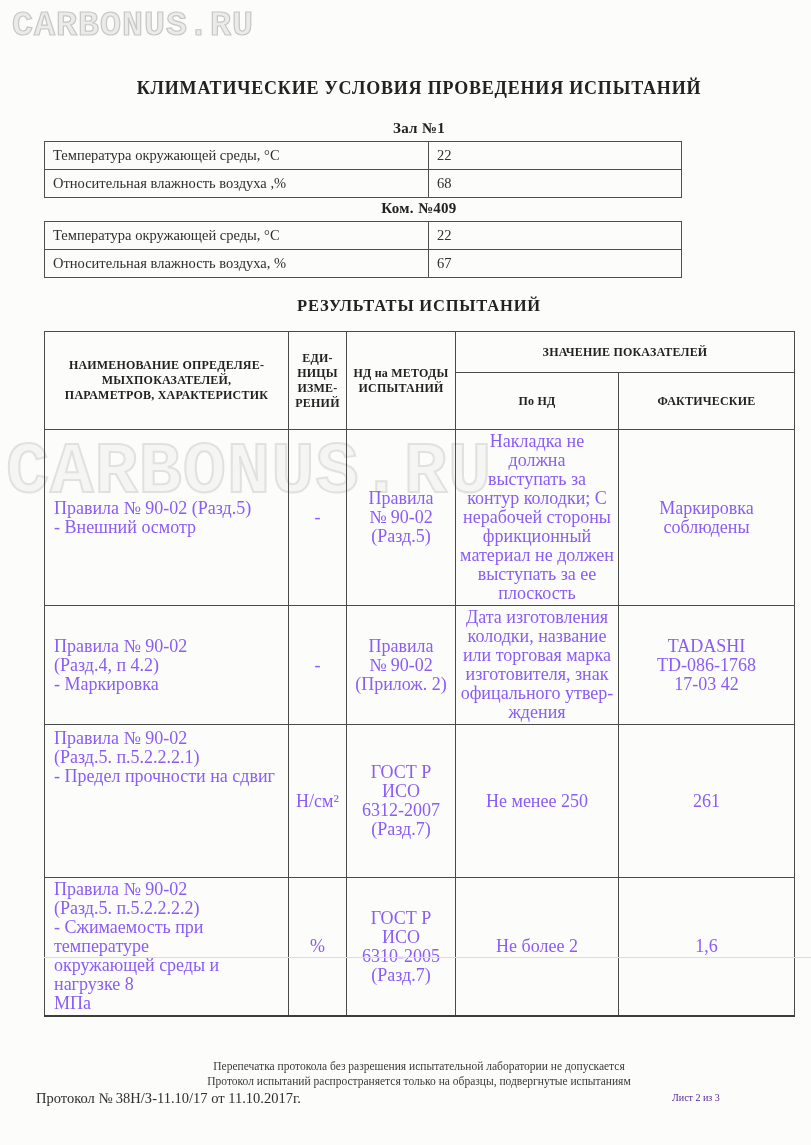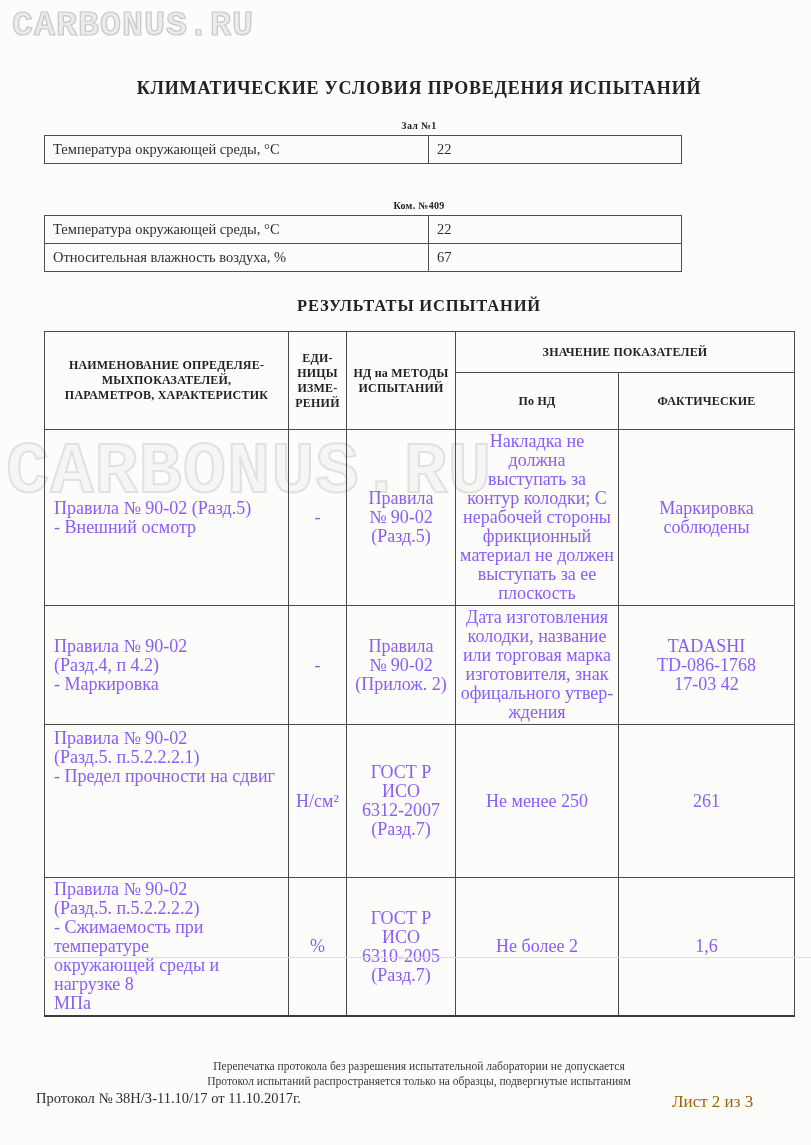--- a/index.html
+++ b/index.html
@@ -23,21 +23,21 @@
     left:44px; top:78px; width:750px; margin:0; text-align:center;
     font-size:18px; font-weight:bold; letter-spacing:0.8px; color:#222;
   }
   .results-title {
     left:44px; top:296px; width:750px; text-align:center;
     font-size:16.5px; font-weight:bold; letter-spacing:0.8px; color:#222;
   }
 
   .climate { left:44px; width:750px; }
   .tcaption {
-    text-align:center; font-size:10px; font-weight:bold; letter-spacing:0.3px;
+    text-align:center; font-size:15px; font-weight:bold; letter-spacing:0.3px;
     margin-bottom:4px; color:#222;
   }
   .ctable { border-collapse:collapse; table-layout:fixed; width:638px; background:transparent; }
   .ctable td {
     border:1px solid #4f4f4f; font-size:14.5px; line-height:17px;
     padding:2px 8px; height:23px; color:#2e2e2e; vertical-align:middle;
   }
 
   .rtable {
     border-collapse:collapse; table-layout:fixed; width:750px;
@@ -49,21 +49,21 @@
   }
   .rtable thead th { font-size:12px; line-height:15px; font-weight:bold; letter-spacing:0.2px; color:#222; }
   .rtable tbody td { font-size:18px; line-height:19px; color:#8b5cf6; }
   .rtable td.name { text-align:left; padding-left:9px; padding-right:6px; }
   .rtable tr.vtop td.name { vertical-align:top; padding-top:4px; }
 
   .fold-line { left:44px; top:957px; width:767px; height:1px; background:#dcdcda; }
 
   .foot-note { left:44px; width:750px; text-align:center; font-size:11.5px; color:#3a3a3a; }
   .foot-protocol { left:36px; top:1090px; font-size:14.5px; color:#2e2e2e; }
-  .foot-sheet { left:672px; top:1092px; font-size:17px; color:#a16207;text-align:center; }
+  .foot-sheet { left:672px; top:1092px; font-size:10px; color:#4c1d95;text-align:center; }
 </style>
 </head>
 <body>
 
 <div class="page">
 
   <div class="wm wm-top">CARBONUS.RU</div>
   <div class="wm wm-mid">CARBONUS.RU</div>
 
   <h1 class="abs main-title">КЛИМАТИЧЕСКИЕ УСЛОВИЯ ПРОВЕДЕНИЯ ИСПЫТАНИЙ</h1>
@@ -72,20 +72,24 @@
     <div class="tcaption">Зал №1</div>
     <table class="ctable">
       <colgroup>
           <col style="width:384px">
           <col>
         </colgroup>
       <tbody>
         <tr>
           <td>Температура окружающей среды, °С</td>
           <td>22</td>
+        </tr>
+        <tr>
+          <td>Относительная влажность воздуха ,%</td>
+          <td>68</td>
         </tr>
       </tbody>
     </table>
   </section>
 
   <section class="abs climate" style="top:200px">
     <div class="tcaption">Ком. №409</div>
     <table class="ctable">
       <colgroup>
           <col style="width:384px">

